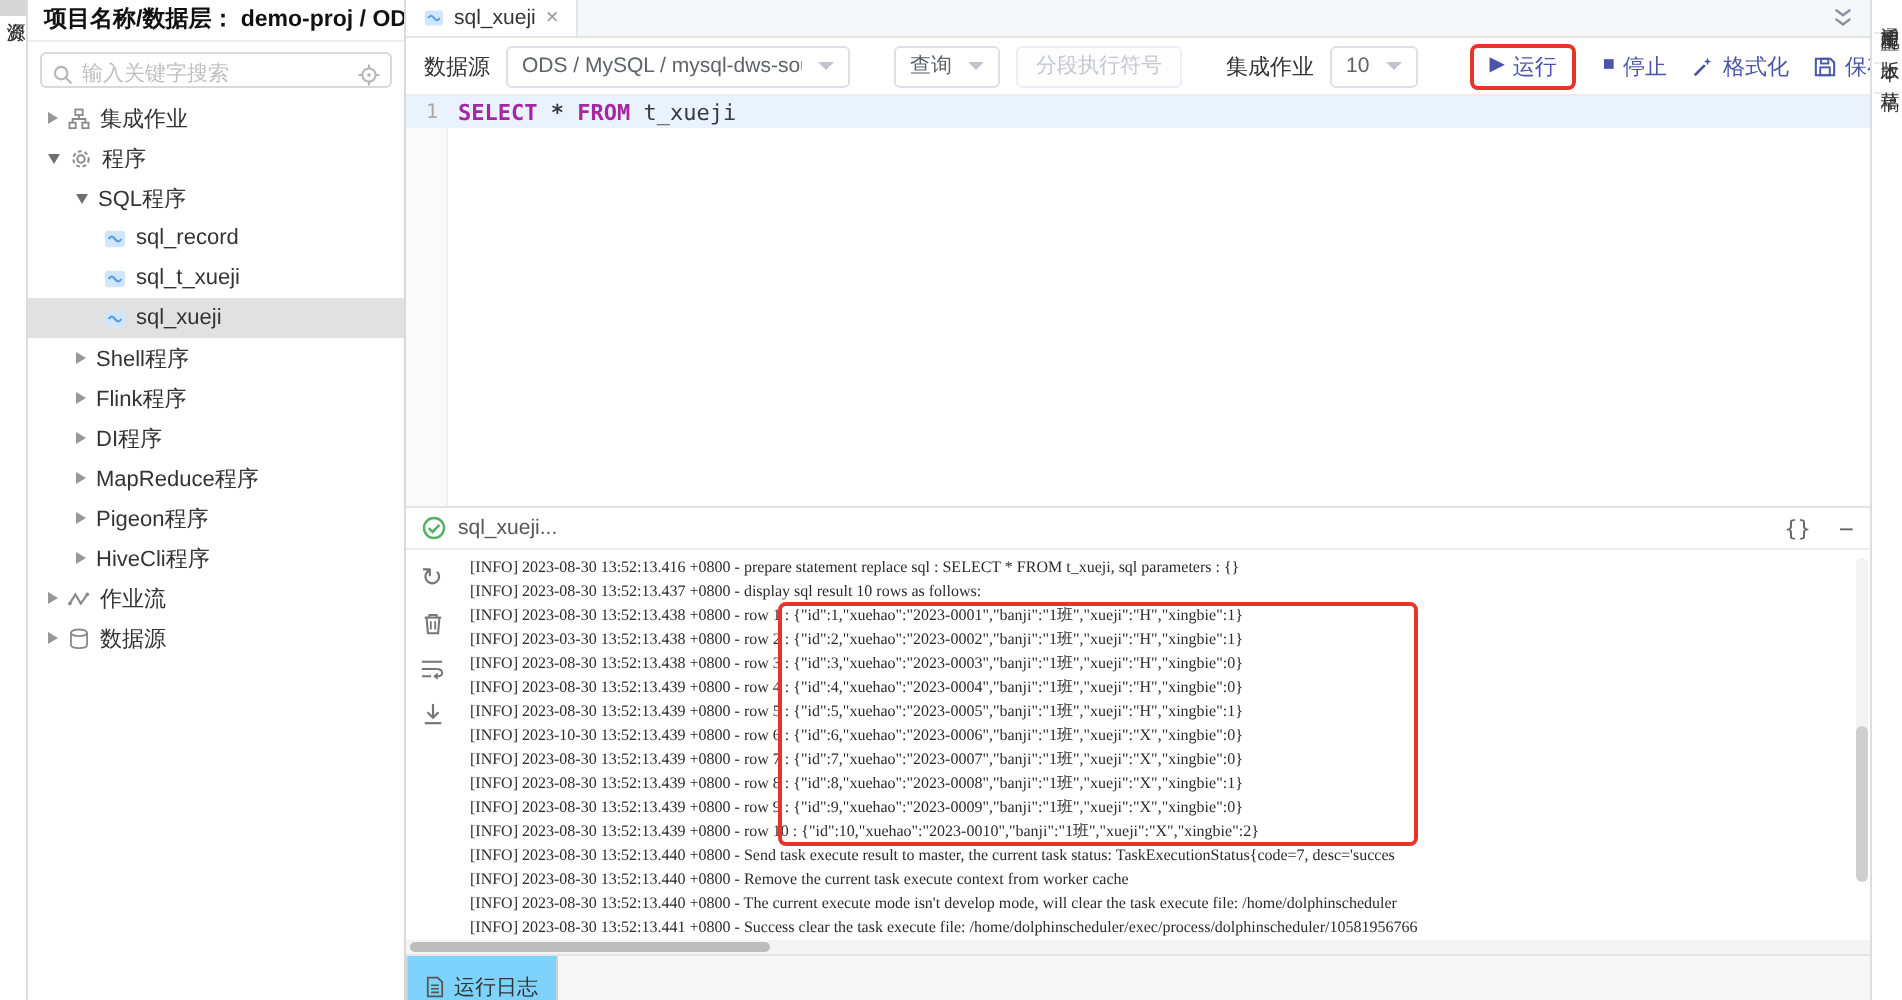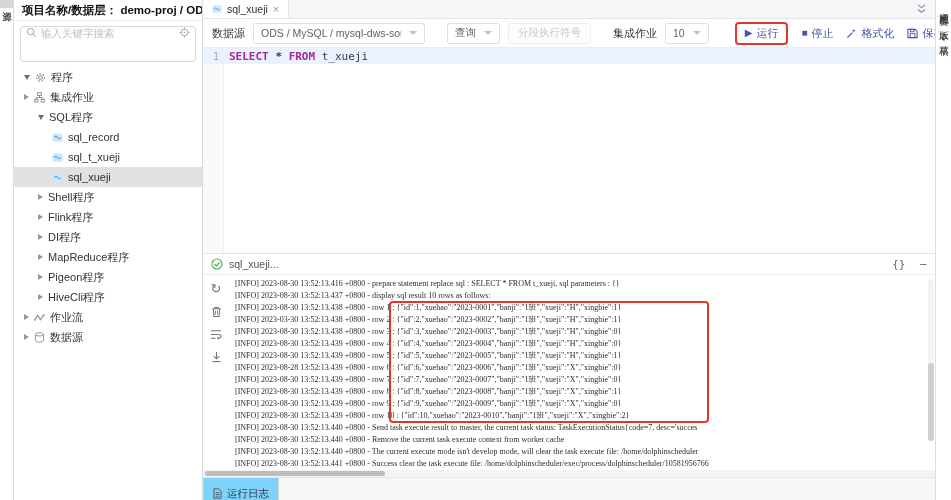--- a/index.html
+++ b/index.html
@@ -8,22 +8,22 @@
 
   
   .left-rail { width:14px; border-right:1px solid #dcdcdc; background:#fff; flex:none; }
   .rail-item { writing-mode:vertical-rl; text-orientation:upright; font-size:9.5px; color:#333;
                background:#d6d6d6; padding:4px 0; width:100%; text-align:center; cursor:pointer; }
 
   
   .sidebar { width:189px; flex:none; border-right:1px solid #d9d9d9; display:flex; flex-direction:column; background:#fff; }
   .sb-header { height:21px; line-height:21px; font-size:11.5px; font-weight:bold; color:#111;
                padding:0 8px; border-bottom:1px solid #ececec; white-space:nowrap; overflow:hidden; }
-  .search-row { margin:5px 6px 4px 6px; border:1px solid #d9d9d9; border-radius:3px; height:36px;
-                display:flex; align-items:flex-start; padding:0 5px; gap:4px; background:#fff; }
+  .search-row { margin:5px 6px 4px 6px; border:1px solid #d9d9d9; border-radius:3px; height:18px;
+                display:flex; align-items:flex-end; padding:0 5px; gap:4px; background:#fff; }
   .search-row input { border:none; outline:none; flex:1; min-width:0; font-size:10.5px; color:#333;
                       font-family:"Liberation Sans",sans-serif; background:transparent; }
   .search-row input::placeholder { color:#bfbfbf; }
   .tree { flex:1; overflow:hidden; padding-top:1px; }
   .tree-row { height:20px; display:flex; align-items:center; font-size:11px; color:#333; gap:5px;
               padding-left:10px; cursor:pointer; white-space:nowrap; }
   .tree-row.lvl1 { padding-left:24px; }
   .tree-row.lvl2 { padding-left:38px; }
   .tree-row.selected { background:#e1e1e1; }
   .arrow { width:0; height:0; flex:none; }
@@ -126,41 +126,41 @@
             <line x1="6" y1="9.7" x2="6" y2="11.7" stroke="#b5b5b5" stroke-width="1.1"></line>
             <line x1="0.3" y1="6" x2="2.3" y2="6" stroke="#b5b5b5" stroke-width="1.1"></line>
             <line x1="9.7" y1="6" x2="11.7" y2="6" stroke="#b5b5b5" stroke-width="1.1"></line>
           </svg>
       </span>
     </div>
 
     <div class="tree">
 
       <div class="tree-row">
-        <span class="arrow d"></span>
-        <span class="ticon">
-          <svg width="11" height="11" viewBox="0 0 12 12">
-              <circle cx="6" cy="6" r="2" fill="none" stroke="#8a8a8a" stroke-width="1.1"></circle>
-              <circle cx="6" cy="6" r="4.2" fill="none" stroke="#8a8a8a" stroke-width="1.1" stroke-dasharray="2 1.6"></circle>
-            </svg>
-        </span>
-        <span>程序</span>
-      </div>
-
-      <div class="tree-row">
         <span class="arrow r"></span>
         <span class="ticon">
           <svg width="11" height="11" viewBox="0 0 12 12">
               <rect x="4" y="0.8" width="4" height="3" fill="none" stroke="#8a8a8a"></rect>
               <rect x="0.8" y="8" width="3.4" height="3" fill="none" stroke="#8a8a8a"></rect>
               <rect x="7.8" y="8" width="3.4" height="3" fill="none" stroke="#8a8a8a"></rect>
               <path d="M6 3.8 V6 M2.5 8 V6 H9.5 V8" fill="none" stroke="#8a8a8a"></path>
             </svg>
         </span>
         <span>集成作业</span>
+      </div>
+
+      <div class="tree-row">
+        <span class="arrow d"></span>
+        <span class="ticon">
+          <svg width="11" height="11" viewBox="0 0 12 12">
+              <circle cx="6" cy="6" r="2" fill="none" stroke="#8a8a8a" stroke-width="1.1"></circle>
+              <circle cx="6" cy="6" r="4.2" fill="none" stroke="#8a8a8a" stroke-width="1.1" stroke-dasharray="2 1.6"></circle>
+            </svg>
+        </span>
+        <span>程序</span>
       </div>
 
       <div class="tree-row lvl1">
         <span class="arrow d"></span>
         <span>SQL程序</span>
       </div>
 
       <div class="tree-row lvl2">
         <span class="ticon">
           <svg width="11" height="11" viewBox="0 0 12 12">
@@ -369,21 +369,21 @@
         </span>
       </div>
       <div class="log-content">
         <div class="log-line">[INFO] 2023-08-30 13:52:13.416 +0800 - prepare statement replace sql : SELECT * FROM t_xueji, sql parameters : {}</div>
         <div class="log-line">[INFO] 2023-08-30 13:52:13.437 +0800 - display sql result 10 rows as follows:</div>
         <div class="log-line">[INFO] 2023-08-30 13:52:13.438 +0800 - row 1 : {"id":1,"xuehao":"2023-0001","banji":"1班","xueji":"H","xingbie":1}</div>
         <div class="log-line">[INFO] 2023-03-30 13:52:13.438 +0800 - row 2 : {"id":2,"xuehao":"2023-0002","banji":"1班","xueji":"H","xingbie":1}</div>
         <div class="log-line">[INFO] 2023-08-30 13:52:13.438 +0800 - row 3 : {"id":3,"xuehao":"2023-0003","banji":"1班","xueji":"H","xingbie":0}</div>
         <div class="log-line">[INFO] 2023-08-30 13:52:13.439 +0800 - row 4 : {"id":4,"xuehao":"2023-0004","banji":"1班","xueji":"H","xingbie":0}</div>
         <div class="log-line">[INFO] 2023-08-30 13:52:13.439 +0800 - row 5 : {"id":5,"xuehao":"2023-0005","banji":"1班","xueji":"H","xingbie":1}</div>
-        <div class="log-line">[INFO] 2023-08-28 13:52:13.439 +0800 - row 6 : {"id":6,"xuehao":"2023-0006","banji":"1班","xueji":"X","xingbie":0}</div>
+        <div class="log-line">[INFO] 2023-10-30 13:52:13.439 +0800 - row 6 : {"id":6,"xuehao":"2023-0006","banji":"1班","xueji":"X","xingbie":0}</div>
         <div class="log-line">[INFO] 2023-08-30 13:52:13.439 +0800 - row 7 : {"id":7,"xuehao":"2023-0007","banji":"1班","xueji":"X","xingbie":0}</div>
         <div class="log-line">[INFO] 2023-08-30 13:52:13.439 +0800 - row 8 : {"id":8,"xuehao":"2023-0008","banji":"1班","xueji":"X","xingbie":1}</div>
         <div class="log-line">[INFO] 2023-08-30 13:52:13.439 +0800 - row 9 : {"id":9,"xuehao":"2023-0009","banji":"1班","xueji":"X","xingbie":0}</div>
         <div class="log-line">[INFO] 2023-08-30 13:52:13.439 +0800 - row 10 : {"id":10,"xuehao":"2023-0010","banji":"1班","xueji":"X","xingbie":2}</div>
         <div class="log-line">[INFO] 2023-08-30 13:52:13.440 +0800 - Send task execute result to master, the current task status: TaskExecutionStatus{code=7, desc='succes</div>
         <div class="log-line">[INFO] 2023-08-30 13:52:13.440 +0800 - Remove the current task execute context from worker cache</div>
         <div class="log-line">[INFO] 2023-08-30 13:52:13.440 +0800 - The current execute mode isn't develop mode, will clear the task execute file: /home/dolphinscheduler</div>
         <div class="log-line">[INFO] 2023-08-30 13:52:13.441 +0800 - Success clear the task execute file: /home/dolphinscheduler/exec/process/dolphinscheduler/10581956766</div>
         <div class="rows-box"></div>
         <div class="vscroll">

